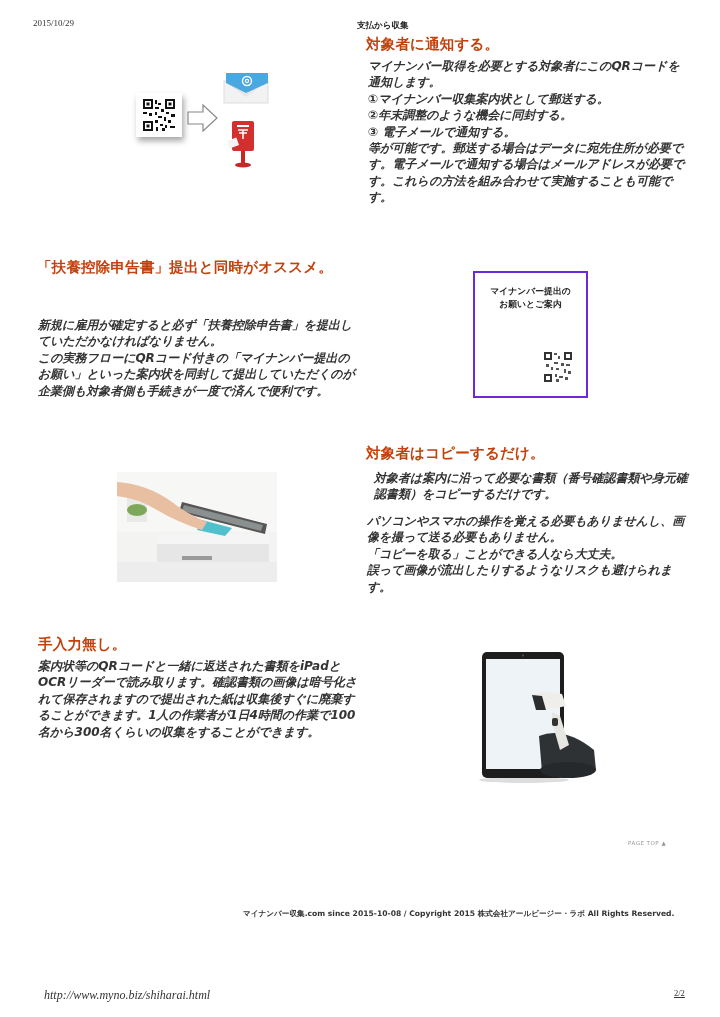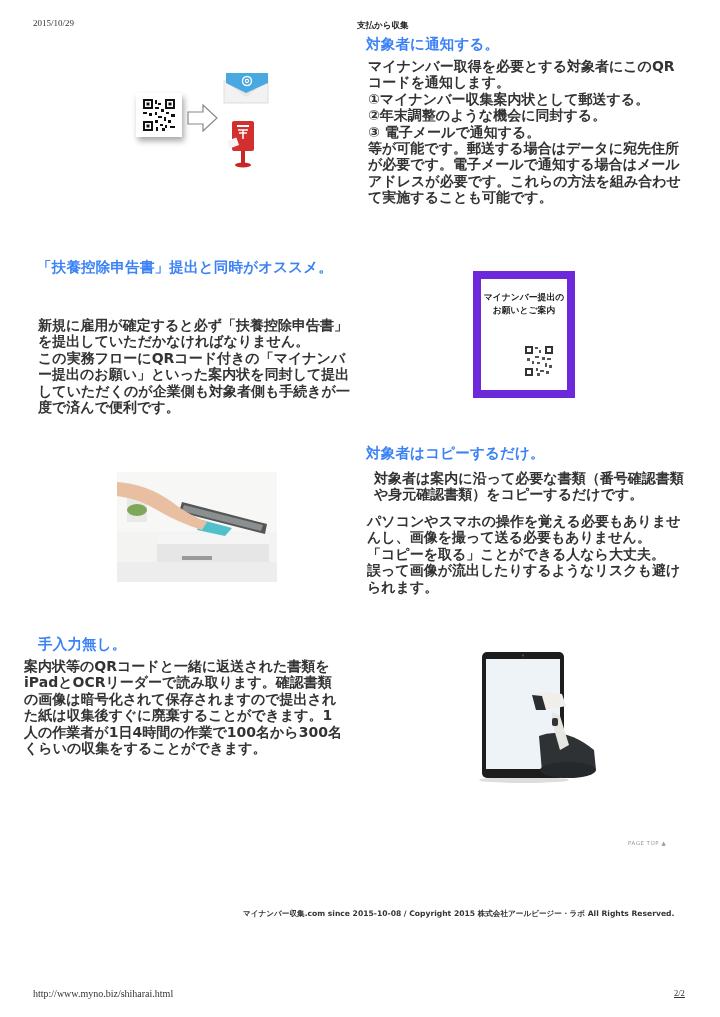--- a/index.html
+++ b/index.html
@@ -11,27 +11,28 @@
     font-family: "Liberation Serif", "DejaVu Serif", serif;
     font-size: 9px; color: #333;
   }
   .print-header-title {
     position: absolute; left: 357px; top: 20px;
     font-size: 8.5px; font-weight: bold; color: #222;
   }
 
   .section-heading {
     position: absolute;
-    font-size: 14.5px; font-weight: bold; color: #3b82f6;
+    font-size: 14.5px; font-weight: bold; color: #c2410c;
     letter-spacing: 0.2px; white-space: nowrap;
   }
   .section-body {
     position: absolute;
-    font-size: 14px; font-weight: bold; color: #333;
+    font-size: 12px; font-weight: bold; color: #333;
     line-height: 16.4px;
+    font-style: italic;
   }
   .section-body p { margin: 0; }
 
   
   #h1 { left: 366px; top: 35px; }
   #b1 { left: 368px; top: 58px; width: 320px; }
 
   .illus-notify { position: absolute; left: 130px; top: 64px; width: 130px; height: 110px; }
   .qr-card {
     position: absolute; left: 6px; top: 29px; width: 46px; height: 44px;
@@ -40,58 +41,58 @@
   }
   .arrow-shape { position: absolute; left: 57px; top: 40px; }
   .envelope { position: absolute; left: 92px; top: 7px; width: 50px; height: 34px; }
   .postbox { position: absolute; left: 98px; top: 57px; width: 30px; height: 48px; }
 
   
   #h2 { left: 37px; top: 258px; }
   #b2 { left: 38px; top: 281px; width: 320px; margin-top: 36px; }
 
   .flyer {
-    position: absolute; left: 473px; top: 271px; width: 102px; height: 127px;
-    border: 8px solid #6d28d9; background: #fff;
+    position: absolute; left: 473px; top: 271px; width: 115px; height: 127px;
+    border: 2px solid #6d28d9; background: #fff;
   }
   .flyer-title {
     position: absolute; left: 0; right: 0; top: 12px;
     text-align: center; font-size: 8.8px; font-weight: bold; line-height: 13px; color: #222;
   }
   .flyer-qr { position: absolute; right: 14px; bottom: 14px; width: 28px; height: 30px; }
 
   
   #h3 { left: 366px; top: 444px; }
   #b3a { left: 374px; top: 470px; width: 320px; }
   #b3b { left: 367px; top: 513px; width: 320px; }
 
   .photo-scanner {
     position: absolute; left: 117px; top: 472px; width: 160px; height: 110px;
     overflow: hidden; background: #f1f1ef;
   }
 
   
   #h4 { left: 38px; top: 635px; }
-  #b4 { left: 24px; top: 658px; width: 320px; }
+  #b4 { left: 38px; top: 658px; width: 320px; }
 
   .photo-tablet { position: absolute; left: 474px; top: 650px; width: 140px; height: 135px; }
 
   
   .page-top {
     position: absolute; left: 628px; top: 840px;
     font-size: 5.5px; color: #999; letter-spacing: 0.5px;
   }
   .copyright {
     position: absolute; left: 243px; top: 864px;
     font-size: 7.6px; font-weight: bold; color: #333; white-space: nowrap; margin-top: 45px;
   }
   .print-footer-url {
-    position: absolute; left: 33px; top: 988px;
+    position: absolute; left: 44px; top: 988px;
     font-family: "Liberation Serif", "DejaVu Serif", serif;
-    font-size: 10px; color: #333;
+    font-size: 12px; color: #333; font-style: italic;
   }
   .print-footer-page {
     position: absolute; left: 674px; top: 988px;
     font-family: "Liberation Serif", "DejaVu Serif", serif;
     font-size: 8.5px; color: #333; text-decoration: underline;
   }
 </style>
 </head>
 <body>
 

